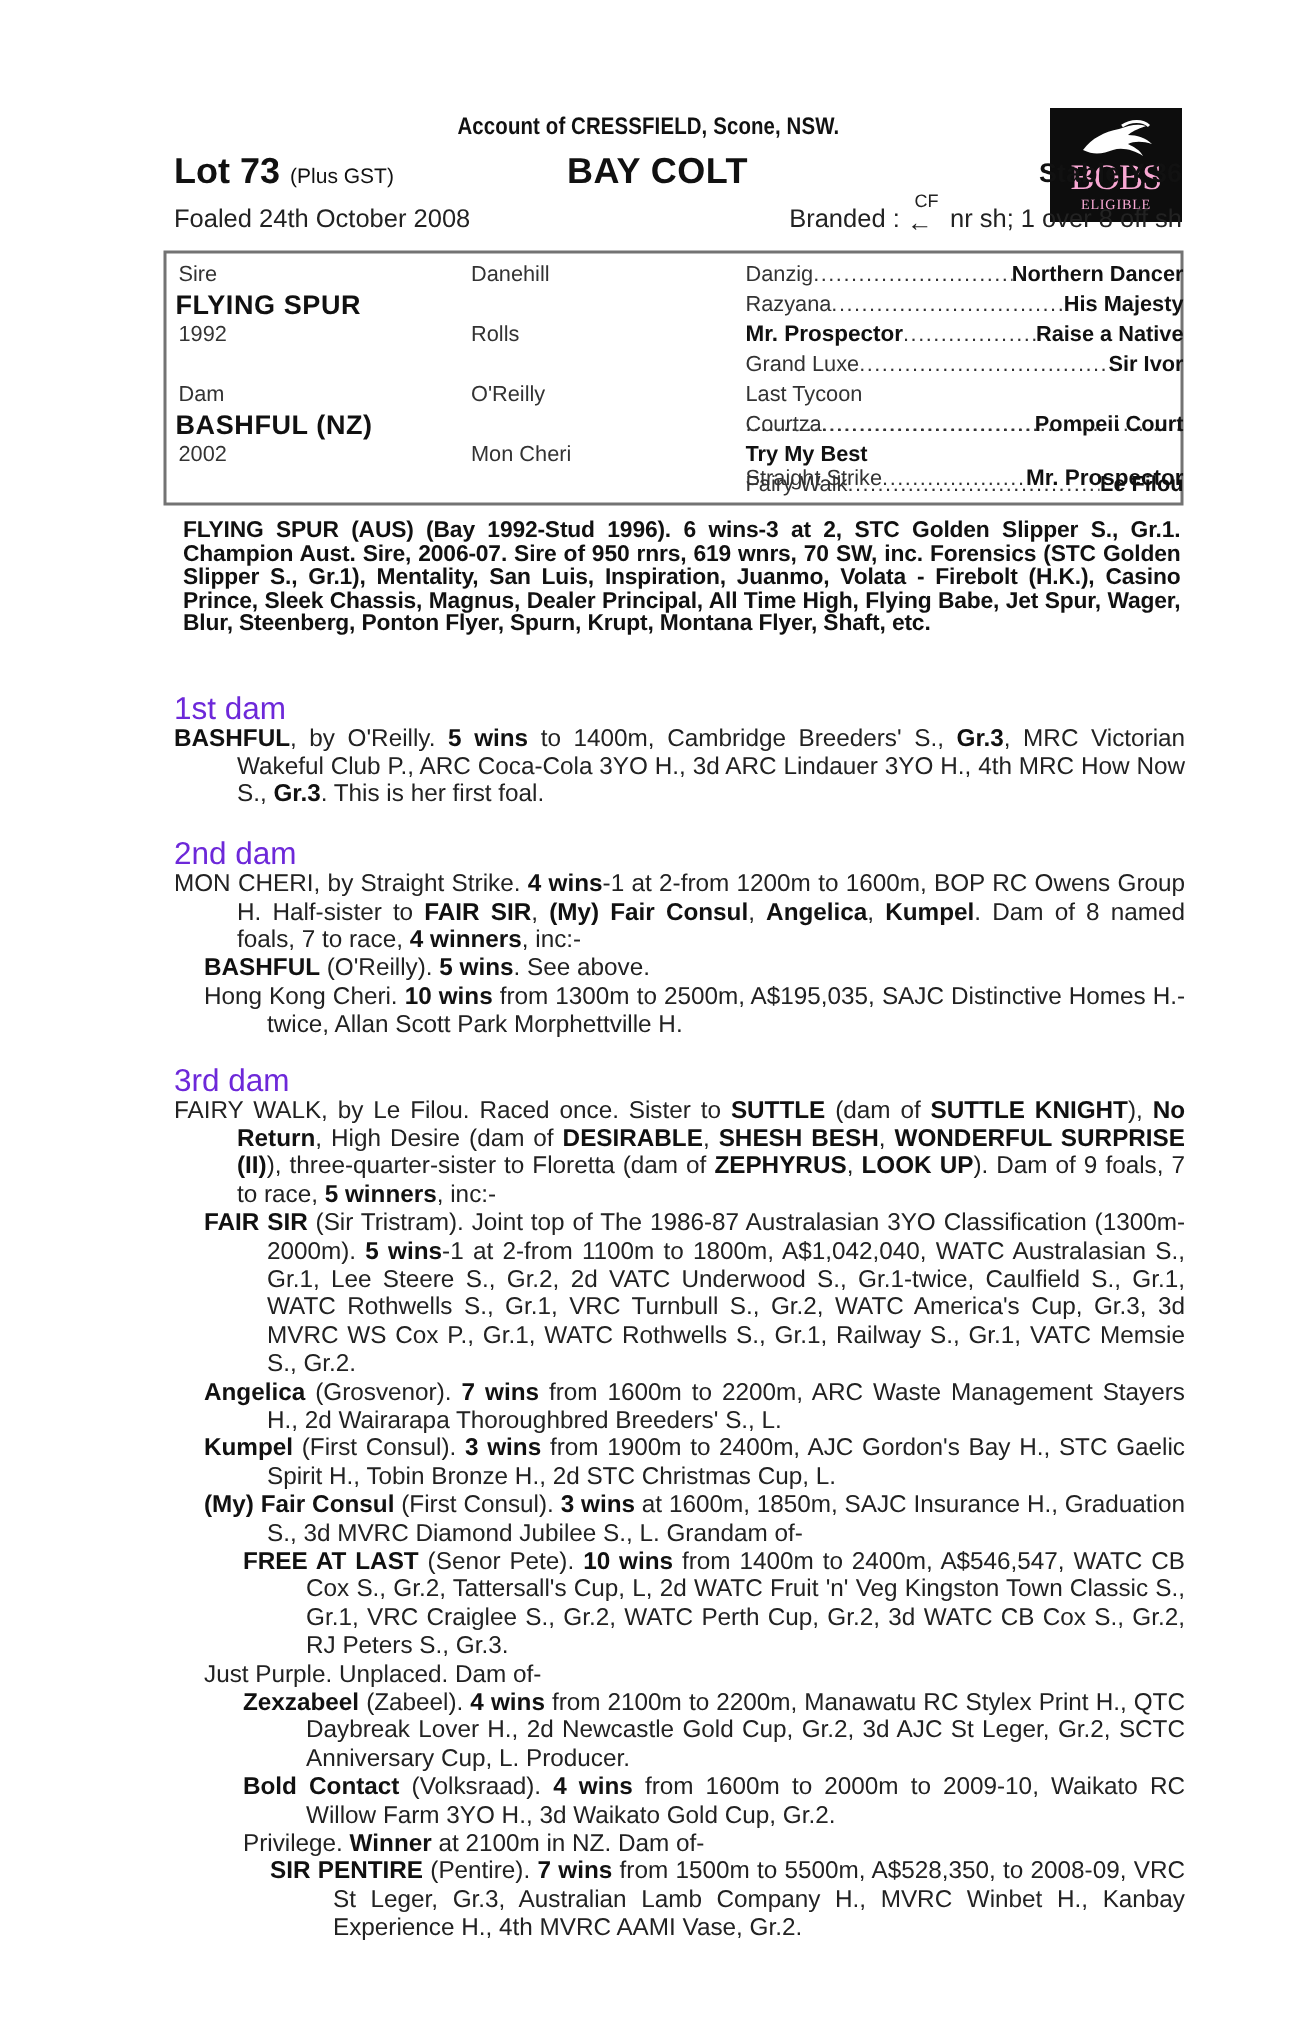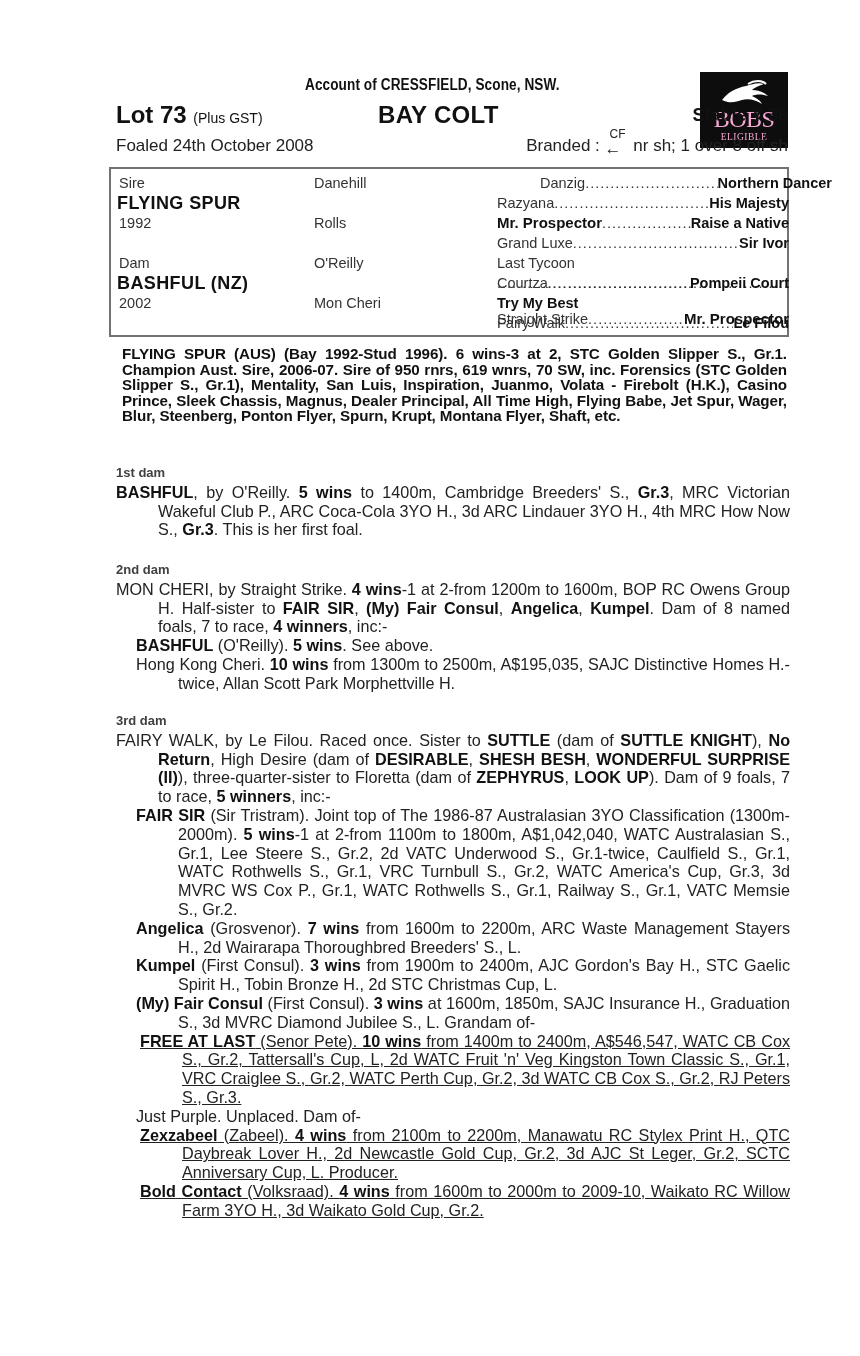--- a/index.html
+++ b/index.html
@@ -28,26 +28,26 @@
   .anc { position:absolute; left:386px; width:292px; font-size:14.5px; line-height:20px; color:#333; display:flex; white-space:nowrap; overflow:hidden; }
   .anc .a { flex:0 0 auto; }
   .anc .dots { flex:1 1 auto; overflow:hidden; letter-spacing:1px; }
   .anc .dots::before { content:"............................................................................................"; }
   .anc .b { flex:0 0 auto; }
   .anc .bold { font-weight:900; color:#111; font-size:15px; }
 
   .sire-notes { position:absolute; left:122px; top:346px; width:665px; font-size:15.2px; line-height:15.5px; font-weight:bold; text-align:justify; transform:scaleX(1); letter-spacing:-0.1px; }
 
   .sect { position:absolute; left:116px; width:674px; font-size:16.2px; line-height:18.8px; color:#222; }
-  .hd { font-weight:bold; font-size:13px; color:#404040; }
+  .hd { font-weight:normal; font-size:21px; color:#6d28d9; }
   .p { text-align:justify; }
   .b { font-weight:900; color:#111; }
   .hang { padding-left:42px; text-indent:-42px; }
   .L1 { margin-left:20px; }
-  .L2 { margin-left:24px;text-decoration:underline; }
+  .L2 { margin-left:46px; }
   .L3 { margin-left:64px; }
 </style>
 </head>
 <body>
 
 <div class="page">
 
   <div class="logo">
     <svg width="52" height="30" viewBox="0 0 52 30">
       <path d="M4 22 C10 14 18 10 28 8 C34 6 40 4 46 6 C40 8 36 10 34 12 C40 12 46 14 50 18 C44 16 38 16 34 18 C38 20 42 22 44 26 C38 22 30 20 24 22 C18 24 12 26 4 22 Z" fill="#fff"></path>
@@ -82,21 +82,21 @@
     <div class="ped-l" style="left:8px;top:44px;">1992</div>
     <div class="ped-l" style="left:8px;top:84px;">Dam</div>
     <div class="ped-big" style="left:6px;top:104px;">BASHFUL (NZ)</div>
     <div class="ped-l" style="left:8px;top:124px;text-align:center;">2002</div>
 
     <div class="ped-l" style="left:203px;top:4px;">Danehill</div>
     <div class="ped-l" style="left:203px;top:44px;">Rolls</div>
     <div class="ped-l" style="left:203px;top:84px;">O'Reilly</div>
     <div class="ped-l" style="left:203px;top:124px;">Mon Cheri</div>
 
-    <div class="anc" style="top:4px;margin-left:43px;">
+    <div class="anc" style="top:4px;">
         <span class="a">Danzig</span>
         <span class="dots"></span>
         <span class="b">Northern Dancer</span>
       </div>
     <div class="anc" style="top:24px;">
         <span class="a">Razyana</span>
         <span class="dots"></span>
         <span class="b">His Majesty</span>
       </div>
     <div class="anc" style="top:44px;">
@@ -150,15 +150,17 @@
     <div class="p hang"><span>FAIRY WALK</span><span>, by Le Filou. Raced once. Sister to </span><span class="b">SUTTLE</span><span> (dam of </span><span class="b">SUTTLE KNIGHT</span><span>), </span><span class="b">No Return</span><span>, High Desire (dam of </span><span class="b">DESIRABLE</span>, <span class="b">SHESH BESH</span>, <span class="b">WONDERFUL SURPRISE (II)</span><span>), three-quarter-sister to Floretta (dam of </span><span class="b">ZEPHYRUS</span>, <span class="b">LOOK UP</span><span>). Dam of 9 foals, 7 to race, </span><span class="b">5 winners</span><span>, inc:-</span></div>
 
     <div class="p hang L1"><span class="b">FAIR SIR</span><span> (Sir Tristram). Joint top of The 1986-87 Australasian 3YO Classification (1300m-2000m). </span><span class="b">5 wins</span><span>-1 at 2-from 1100m to 1800m, A$1,042,040, WATC Australasian S., Gr.1, Lee Steere S., Gr.2, 2d VATC Underwood S., Gr.1-twice, Caulfield S., Gr.1, WATC Rothwells S., Gr.1, VRC Turnbull S., Gr.2, WATC America's Cup, Gr.3, 3d MVRC WS Cox P., Gr.1, WATC Rothwells S., Gr.1, Railway S., Gr.1, VATC Memsie S., Gr.2.</span></div>
     <div class="p hang L1"><span class="b">Angelica</span><span> (Grosvenor). </span><span class="b">7 wins</span><span> from 1600m to 2200m, ARC Waste Management Stayers H., 2d Wairarapa Thoroughbred Breeders' S., L.</span></div>
     <div class="p hang L1"><span class="b">Kumpel</span><span> (First Consul). </span><span class="b">3 wins</span><span> from 1900m to 2400m, AJC Gordon's Bay H., STC Gaelic Spirit H., Tobin Bronze H., 2d STC Christmas Cup, L.</span></div>
     <div class="p hang L1"><span class="b">(My) Fair Consul</span><span> (First Consul). </span><span class="b">3 wins</span><span> at 1600m, 1850m, SAJC Insurance H., Graduation S., 3d MVRC Diamond Jubilee S., L. Grandam of-</span></div>
     <div class="p hang L2"><span class="b">FREE AT LAST</span><span> (Senor Pete). </span><span class="b">10 wins</span><span> from 1400m to 2400m, A$546,547, WATC CB Cox S., Gr.2, Tattersall's Cup, L, 2d WATC Fruit 'n' Veg Kingston Town Classic S., Gr.1, VRC Craiglee S., Gr.2, WATC Perth Cup, Gr.2, 3d WATC CB Cox S., Gr.2, RJ Peters S., Gr.3.</span></div>
     <div class="p hang L1">Just Purple. Unplaced. Dam of-</div>
     <div class="p hang L2"><span class="b">Zexzabeel</span><span> (Zabeel). </span><span class="b">4 wins</span><span> from 2100m to 2200m, Manawatu RC Stylex Print H., QTC Daybreak Lover H., 2d Newcastle Gold Cup, Gr.2, 3d AJC St Leger, Gr.2, SCTC Anniversary Cup, L. Producer.</span></div>
     <div class="p hang L2"><span class="b">Bold Contact</span><span> (Volksraad). </span><span class="b">4 wins</span><span> from 1600m to 2000m to 2009-10, Waikato RC Willow Farm 3YO H., 3d Waikato Gold Cup, Gr.2.</span></div>
+    <div class="p hang L2"><span>Privilege. </span><span class="b">Winner</span><span> at 2100m in NZ. Dam of-</span></div>
+    <div class="p hang L3"><span class="b">SIR PENTIRE</span><span> (Pentire). </span><span class="b">7 wins</span><span> from 1500m to 5500m, A$528,350, to 2008-09, VRC St Leger, Gr.3, Australian Lamb Company H., MVRC Winbet H., Kanbay Experience H., 4th MVRC AAMI Vase, Gr.2.</span></div>
   </div>
 
 </div>
 
 </body></html>

